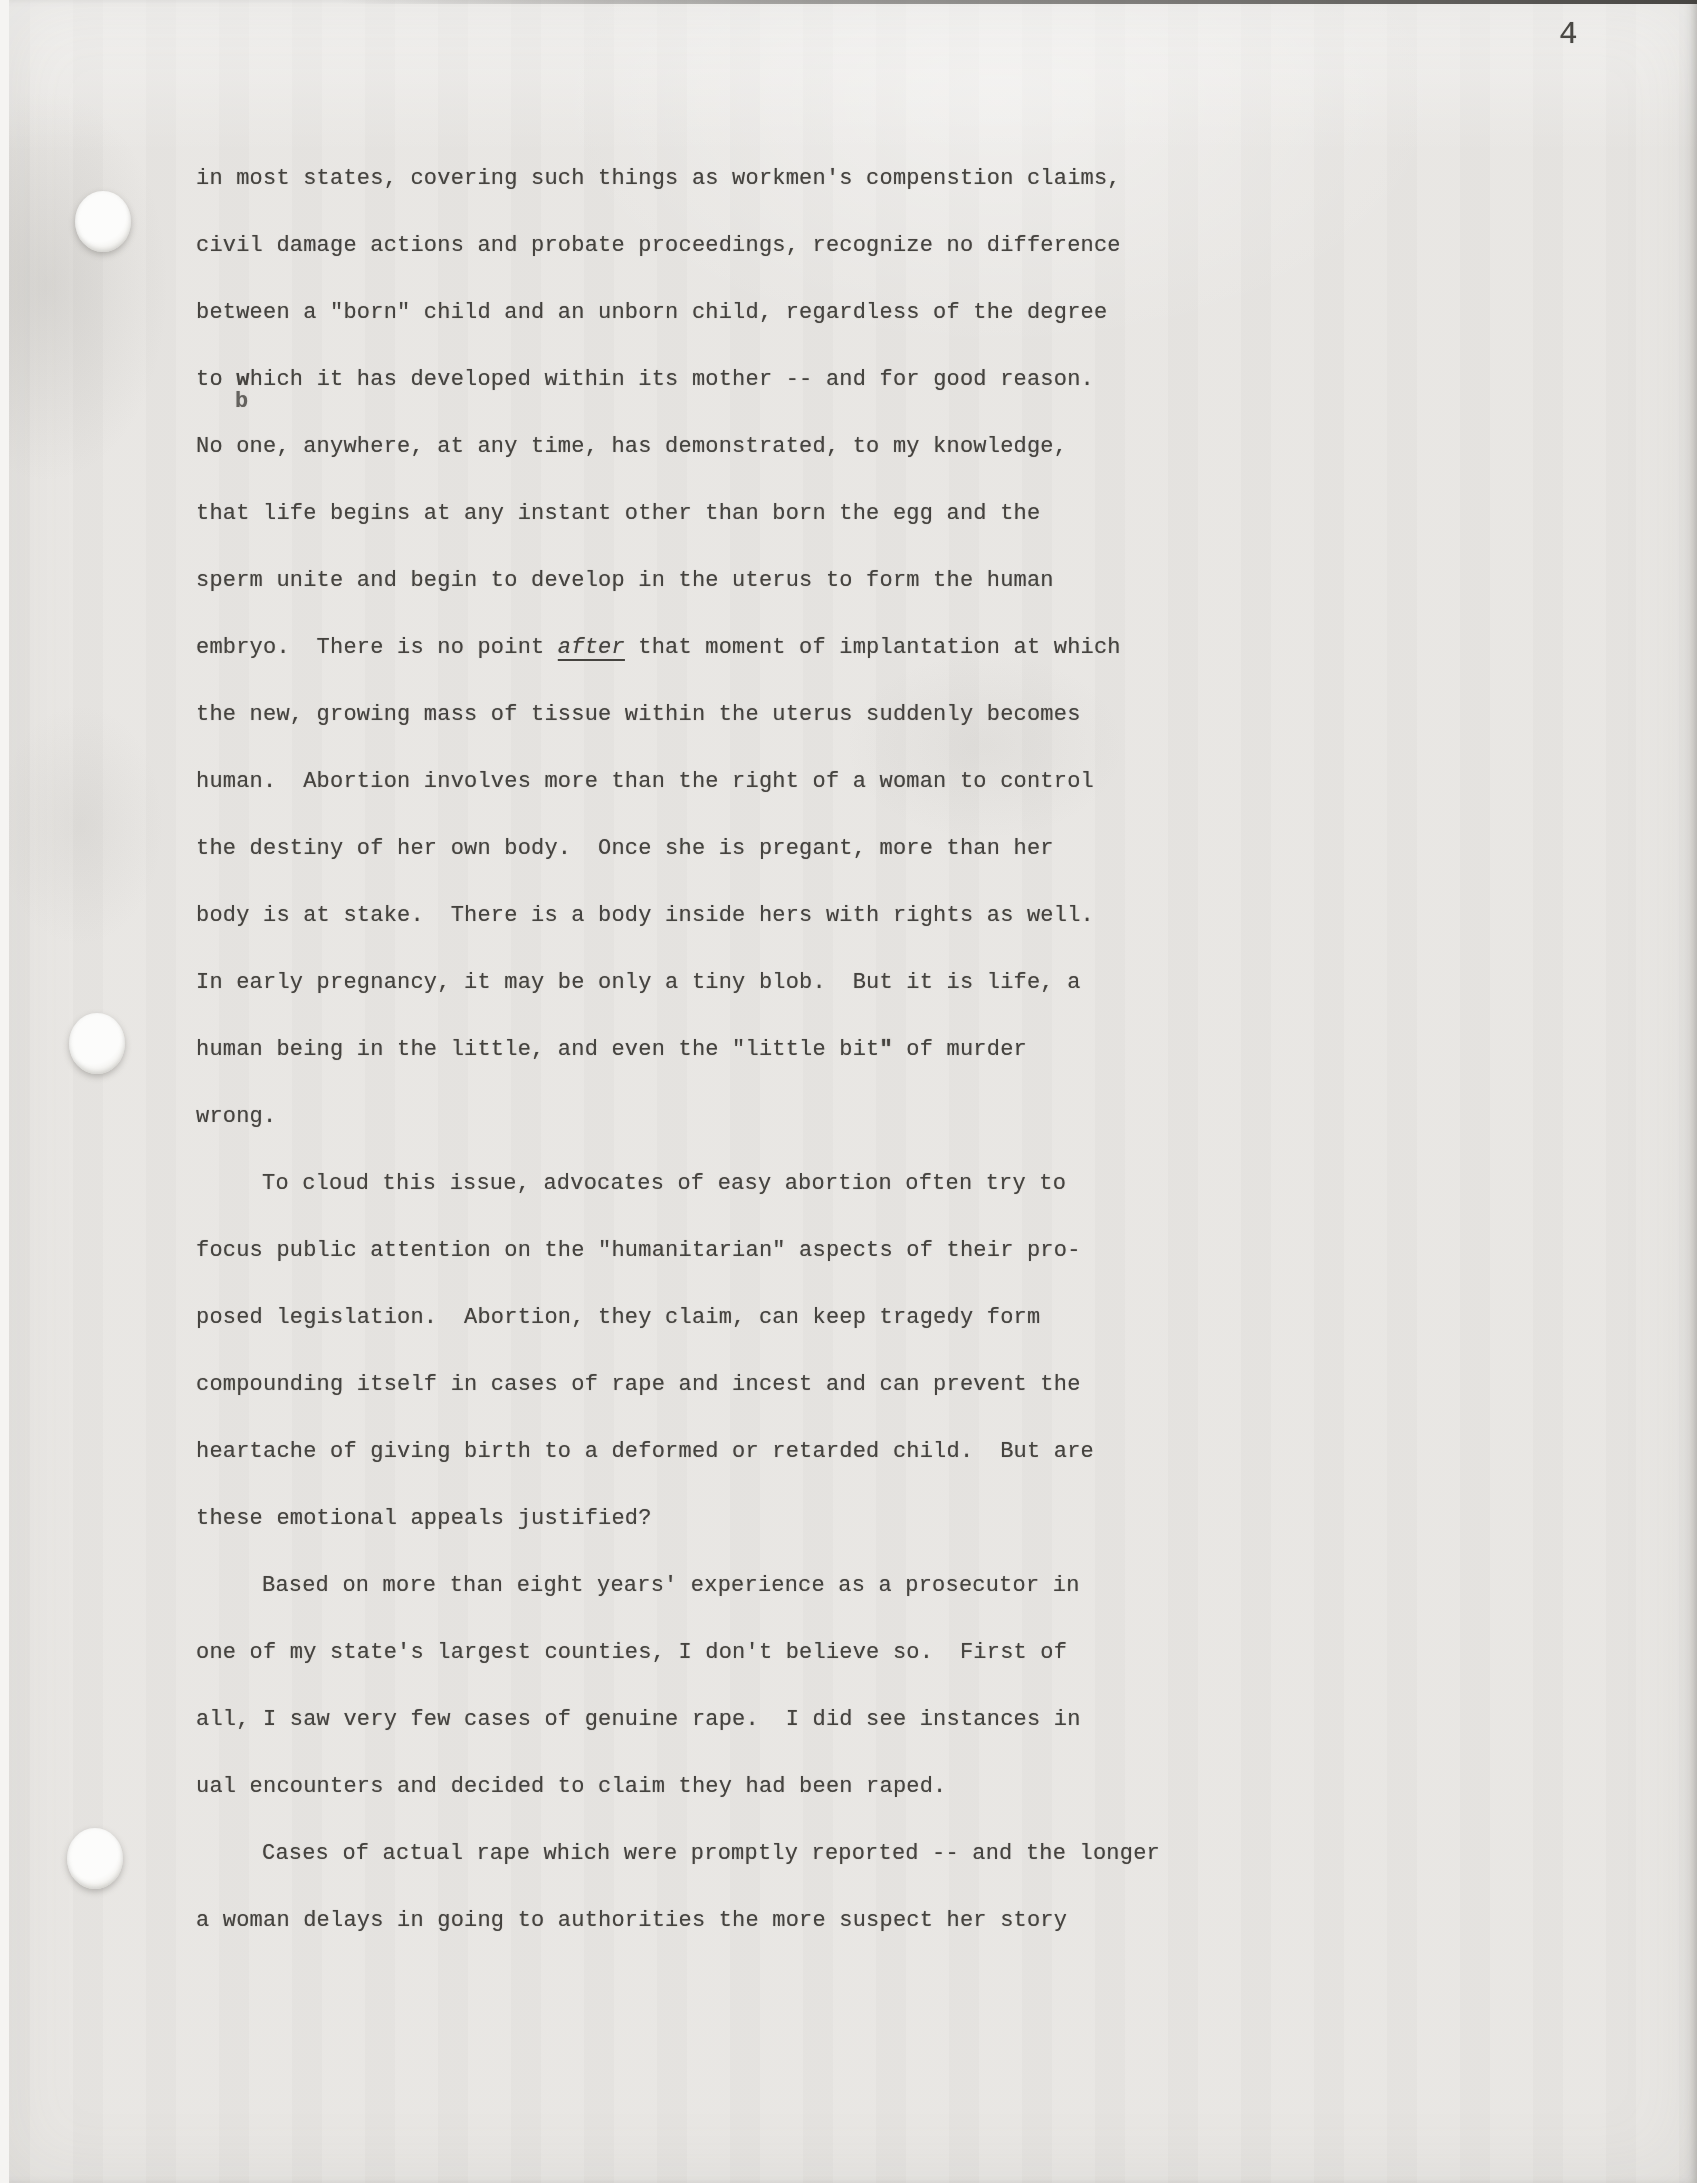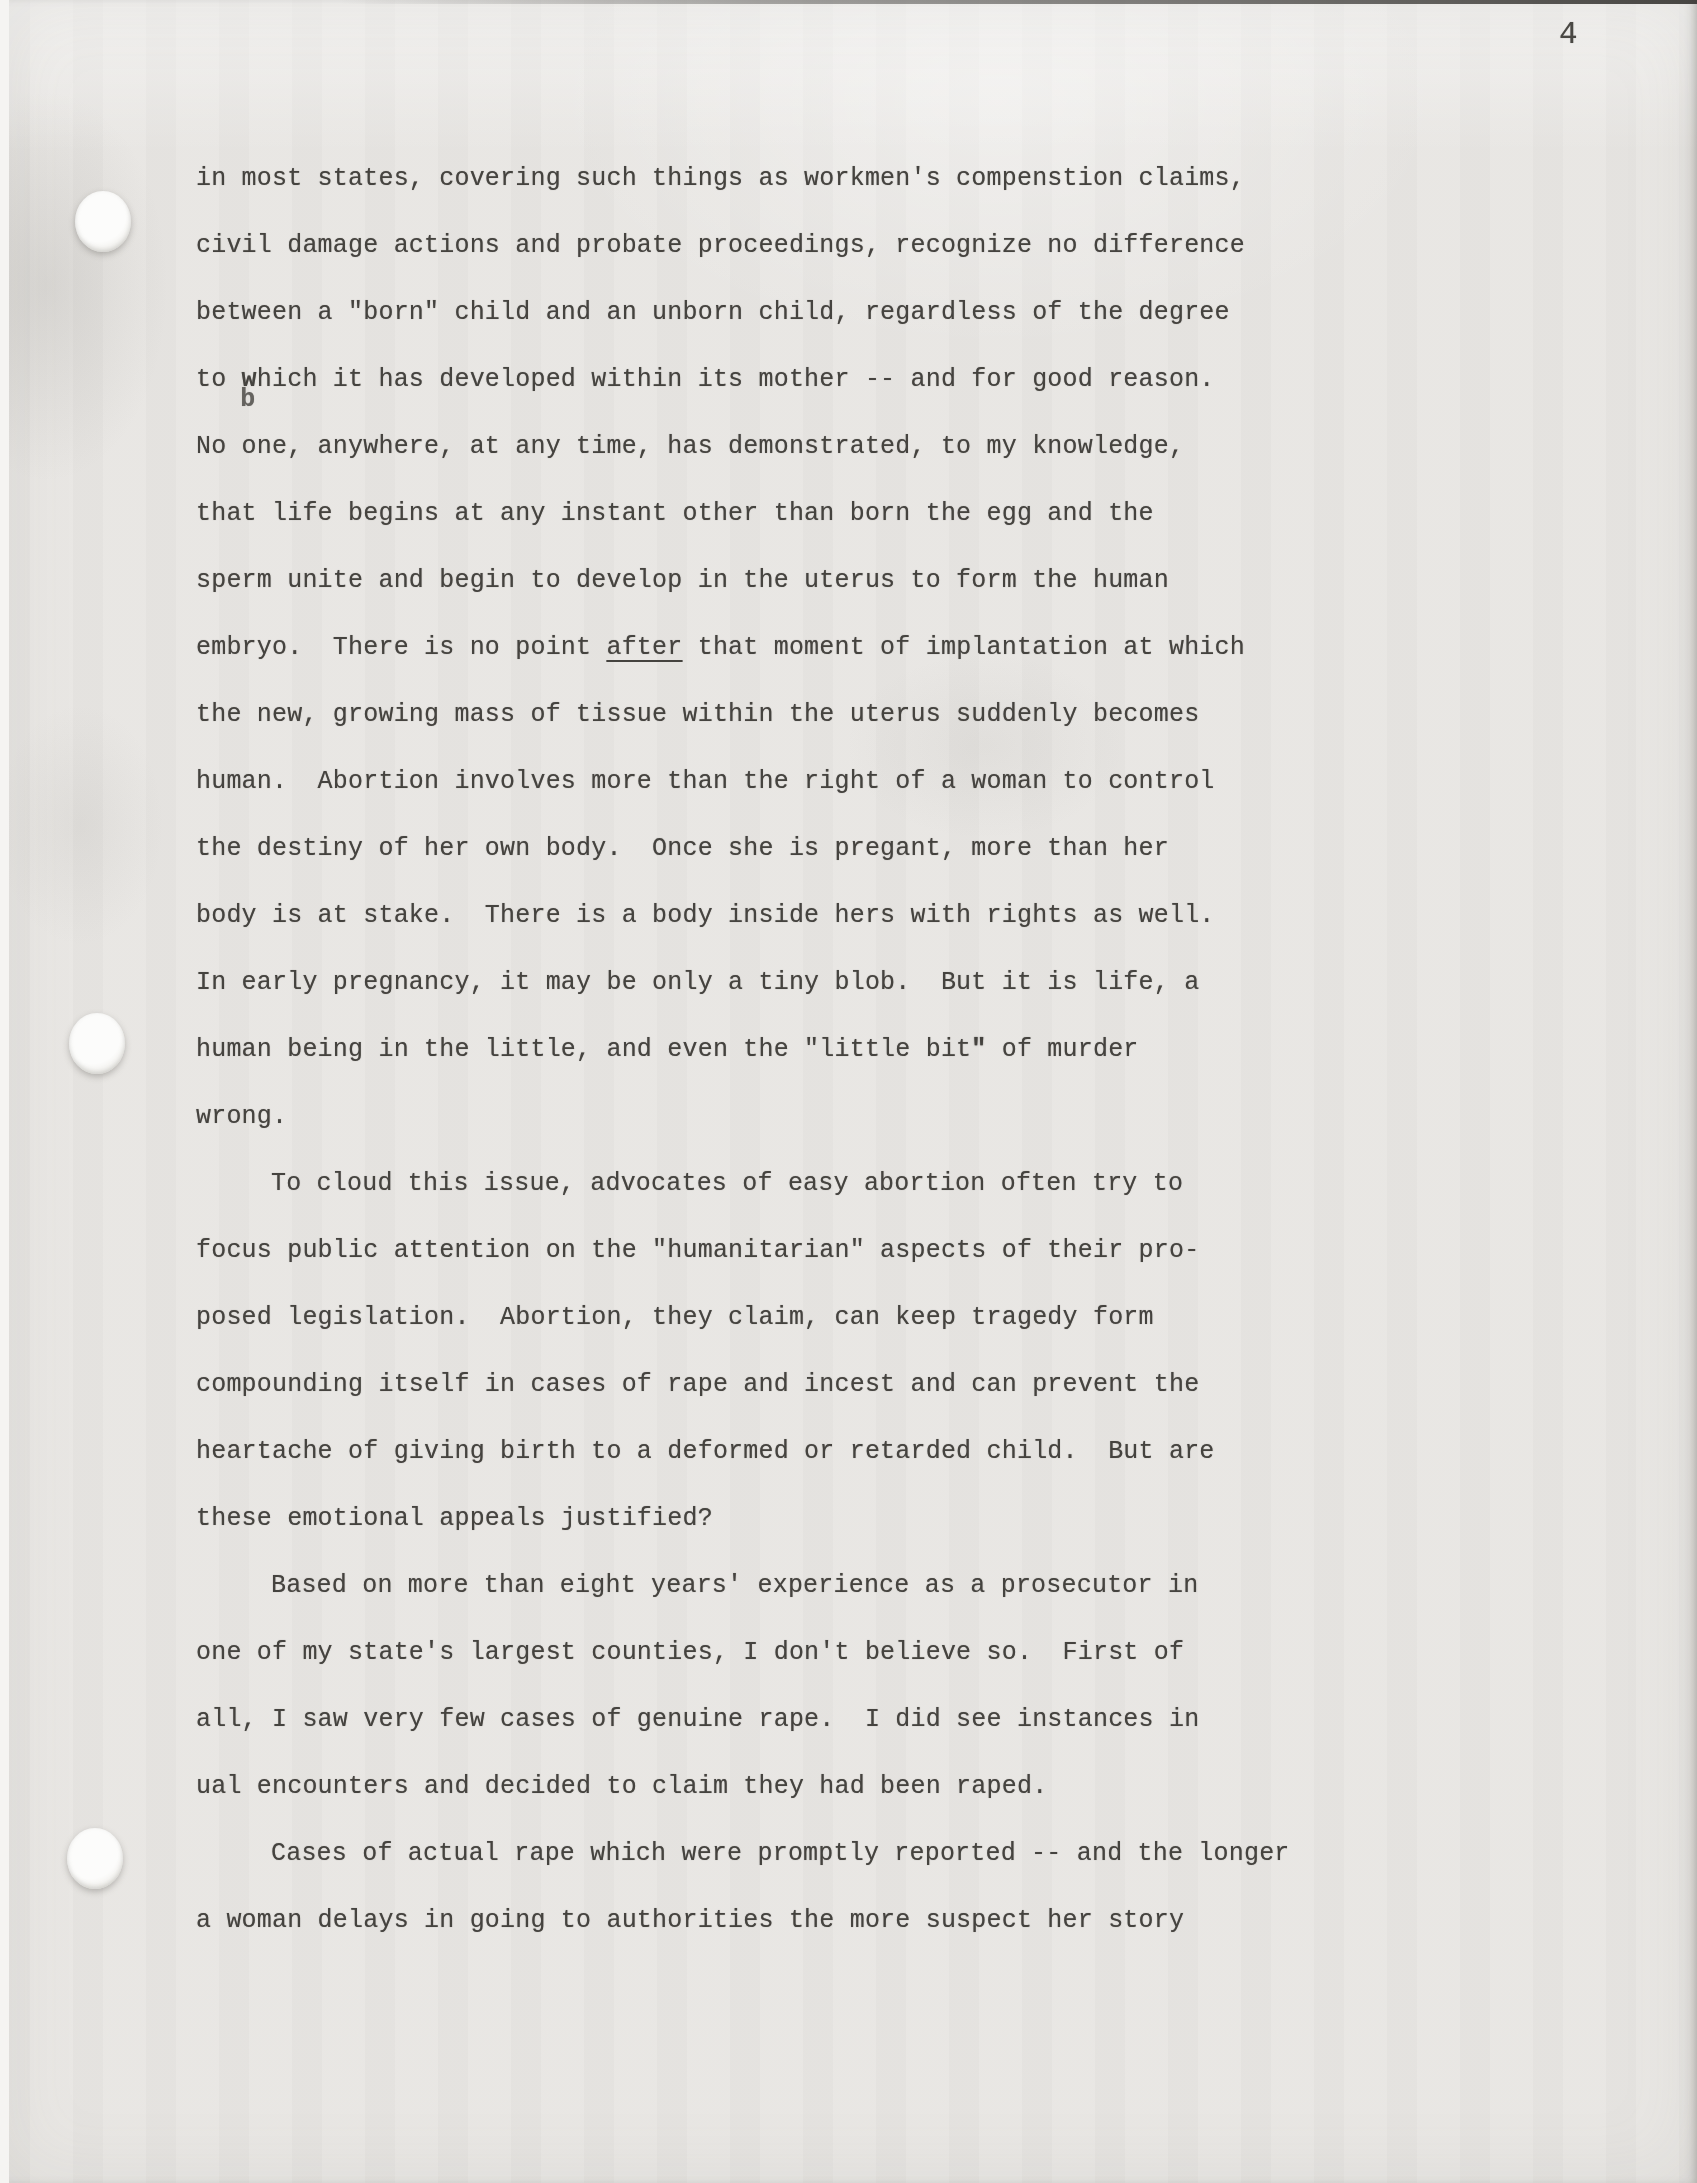--- a/index.html
+++ b/index.html
@@ -66,30 +66,31 @@
   .hole-3 { left: 67px; top: 1828px; }
 
   .text-body {
     position: absolute;
     left: 196px;
     top: 145px;
     width: 1385px;
   }
   .line {
     white-space: pre;
-    font-size: 25px;
+    font-size: 22px;
     line-height: 67px;
     letter-spacing: 0.2px;
     text-shadow: 0 0 0.9px rgba(72,70,66,0.55);
   }
   .line.indent { padding-left: 5ch; }
   .u {
     text-decoration: underline;
     text-decoration-thickness: 2.3px;
     text-underline-offset: 6px;
+    font-style: italic;
   }
   .b {
     font-weight: bold;
     text-shadow: 0 0 1.3px rgba(60,58,54,0.8);
   }
   .overtype { position: relative; font-weight: bold; }
   .overtype::after {
     content: attr(data-over);
     position: absolute;
     left: -1.3px; top: 1.3px;

